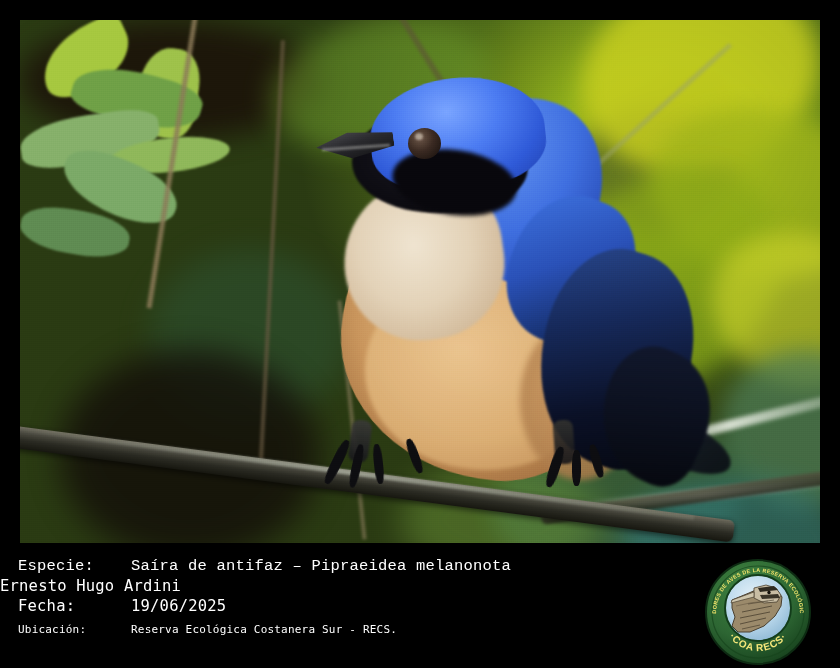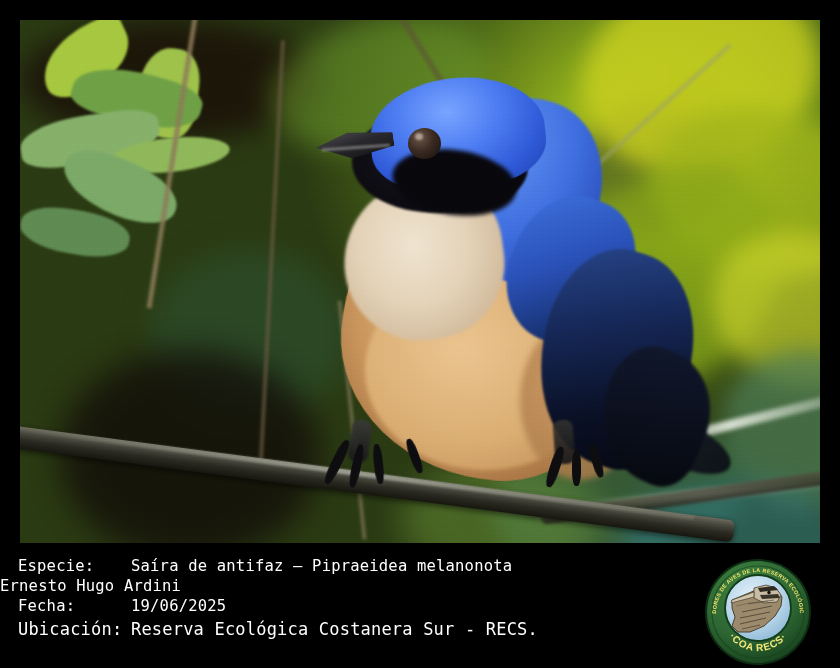--- a/index.html
+++ b/index.html
@@ -199,21 +199,21 @@
     position:absolute;inset:0;opacity:.22;mix-blend-mode:overlay;
     background-image:
       repeating-linear-gradient(0deg,rgba(255,255,255,.06) 0 1px,rgba(0,0,0,.06) 1px 2px),
       repeating-linear-gradient(90deg,rgba(255,255,255,.05) 0 1px,rgba(0,0,0,.05) 1px 2px);
   }
 
   
   .caption{position:absolute;left:0;top:548px;width:840px;height:120px;background:#000;}
   .cap-row{display:flex;align-items:baseline;white-space:pre;color:#fff;}
   .cap-big{font-size:15.5px;line-height:20px;letter-spacing:.2px;}
-  .cap-small{font-size:17px;line-height:17px;letter-spacing:.2px;}
+  .cap-small{font-size:11px;line-height:17px;letter-spacing:.2px;}
   .cap-label{display:inline-block;}
   .cap-big .cap-label{width:113px;padding-left:18px;box-sizing:content-box;}
   .cap-small .cap-label{width:113px;padding-left:18px;box-sizing:content-box;}
   .cap-val{display:inline-block;}
 
   
   .logo{position:absolute;left:702px;top:556px;width:112px;height:112px;}
   .logo svg{display:block;}
 </style>
 </head>
@@ -295,21 +295,21 @@
       <div class="claw c5"></div>
         <div class="claw c6"></div>
       <div class="claw c7"></div>
     </div>
 
     <div class="grain"></div>
   </div>
 
   <div class="caption">
 
-    <div class="cap-row cap-big" style="margin-top:8px;">
+    <div class="cap-row cap-big" style="margin-top:8px;font-family:Liberation Mono, monospace;">
       <span class="cap-label">Especie:</span>
       <span class="cap-val">Saíra de antifaz – Pipraeidea melanonota</span>
     </div>
 
     <div class="cap-row cap-big">
       <span class="cap-val">Ernesto Hugo Ardini</span>
     </div>
 
     <div class="cap-row cap-big">
       <span class="cap-label">Fecha:</span>

